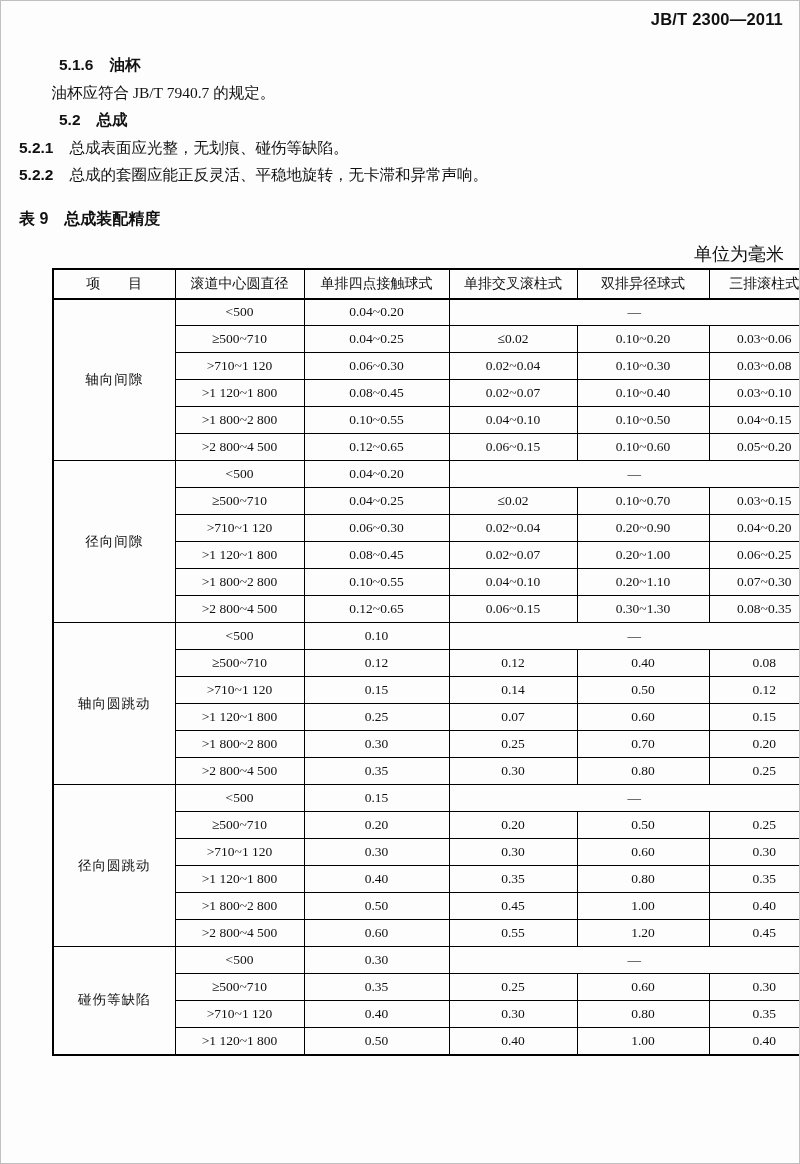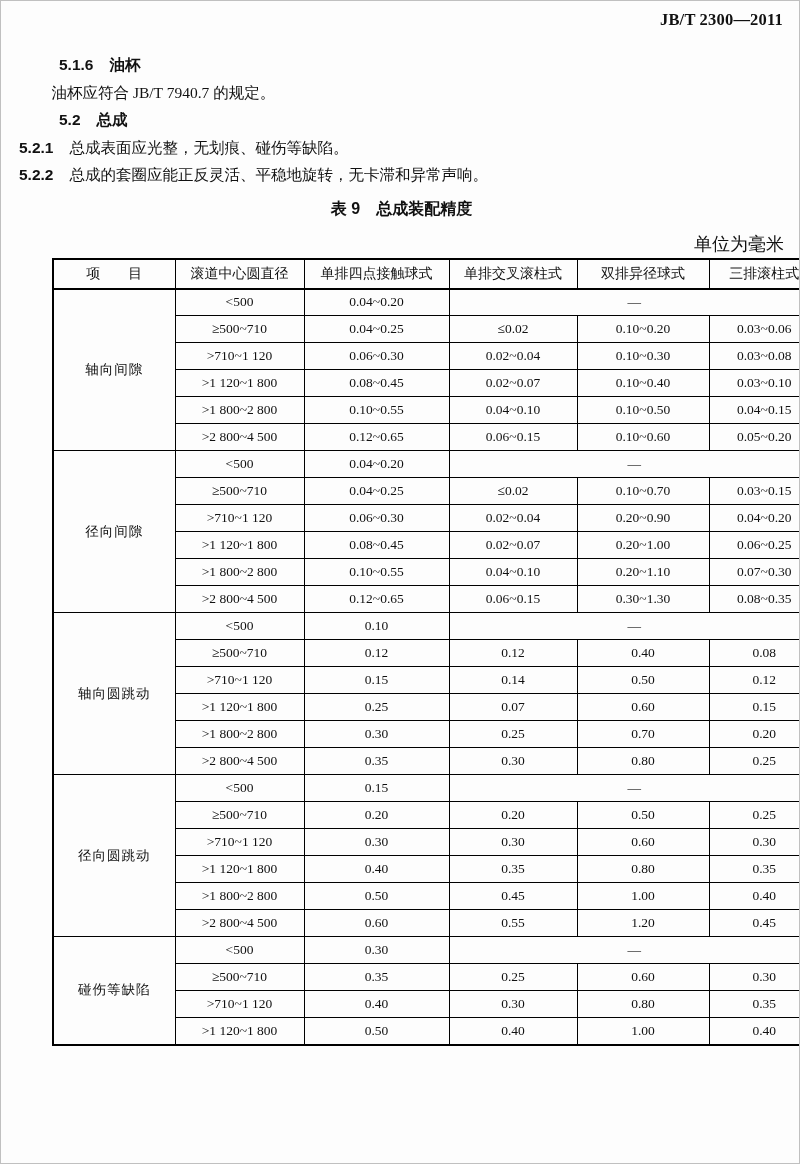--- a/index.html
+++ b/index.html
@@ -12,21 +12,21 @@
     background: #fdfdfd;
     border: 1px solid #c0c0c0;
     color: #111;
     font-family: "Liberation Serif", "DejaVu Serif", serif;
     overflow: hidden;
   }
   .doc-number {
     position: absolute;
     top: 9px;
     right: 16px;
-    font-family: Liberation Serif, serif;
+    font-family: Liberation Sans, sans-serif;
     font-weight: bold;
     font-size: 16.5px;
     letter-spacing: 0.2px;
   }
   .content {
     padding: 50px 15px 0 18px;
   }
   p.line {
     font-size: 15.5px;
     line-height: 27.5px;
@@ -39,22 +39,21 @@
     line-height: 27.5px;
     margin-left: 40px;
   }
   .clause-num {
     font-family: "Liberation Sans", "DejaVu Sans", sans-serif;
     font-weight: bold;
     margin-right: 16px;
   }
   p.indented { text-indent: 2.1em; }
   .table-caption {
-    margin-top: 7px;
-    text-align: center;
+    margin-top: 17px;
     font-family: "Liberation Sans", "DejaVu Sans", sans-serif;
     font-weight: bold;
     font-size: 16px;
     line-height: 26px;
   }
   .unit-note {
     margin-top: 13px;
     margin-bottom: 5px;
     text-align: right;
     font-size: 18px;

